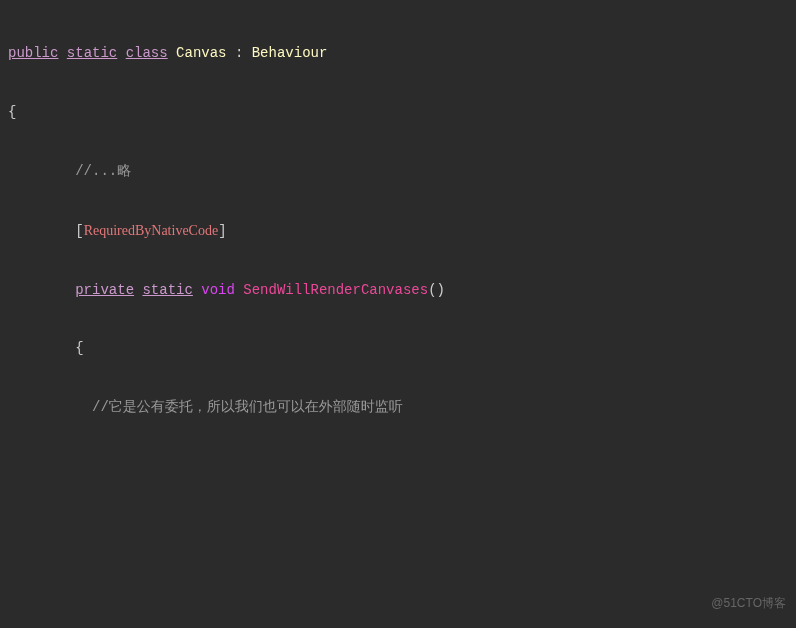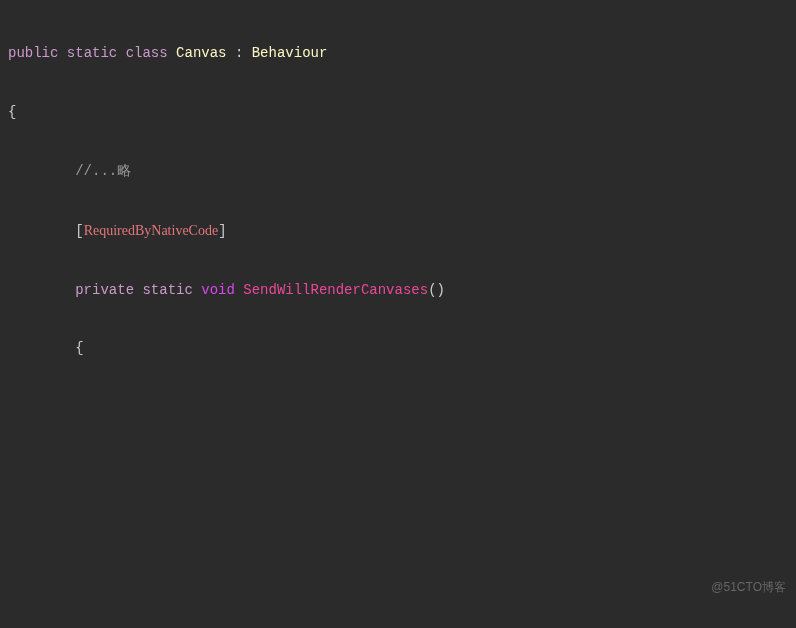--- a/index.html
+++ b/index.html
@@ -17,20 +17,21 @@
       width: 796px;
       height: 628px;
       position: relative;
       overflow: hidden;
     }
     .code-block {
       white-space: pre;
     }
     .kw-purple {
       color: #cc99cd;
+      text-decoration: underline;
     }
     .kw-blue {
       color: #d946ef;
     }
     .type-yellow {
       color: #fef9c3;
     }
     .method-yellow {
       color: #ec4899;
     }
@@ -42,37 +43,38 @@
     }
     .attr-red {
       color: #e2777a;
       font-family: Liberation Serif, serif;
     }
     .comment {
       color: #999999;
     }
     .watermark {
       position: absolute;
-      bottom: 28px;
+      bottom: 12px;
       right: 10px;
       color: #666666;
       font-size: 12px;
       font-family: Arial, sans-serif;
     }
   </style>
 </head>
 <body>
 
 <div class="code-block">
 <div><span class="kw-purple">public</span> <span class="kw-purple">static</span> <span class="kw-purple">class</span> <span class="type-yellow">Canvas</span><span class="punct"> : </span><span class="type-yellow">Behaviour</span></div>
 <div><span class="brace">{</span></div>
 <div>        <span class="comment">//...略</span></div>
 <div>        <span class="punct">[</span><span class="attr-red">RequiredByNativeCode</span><span class="punct">]</span></div>
 <div>        <span class="kw-purple">private</span> <span class="kw-purple">static</span> <span class="kw-blue">void</span> <span class="method-yellow">SendWillRenderCanvases</span><span class="punct">()</span></div>
 <div>        <span class="brace">{</span></div>
+<div>          <span class="comment">//它是公有委托，所以我们也可以在外部随时监听</span></div>
 <div>            </div>
 
 
 <div><span></span></div>
 
 
 
 
 
 <div><span></span></div>

